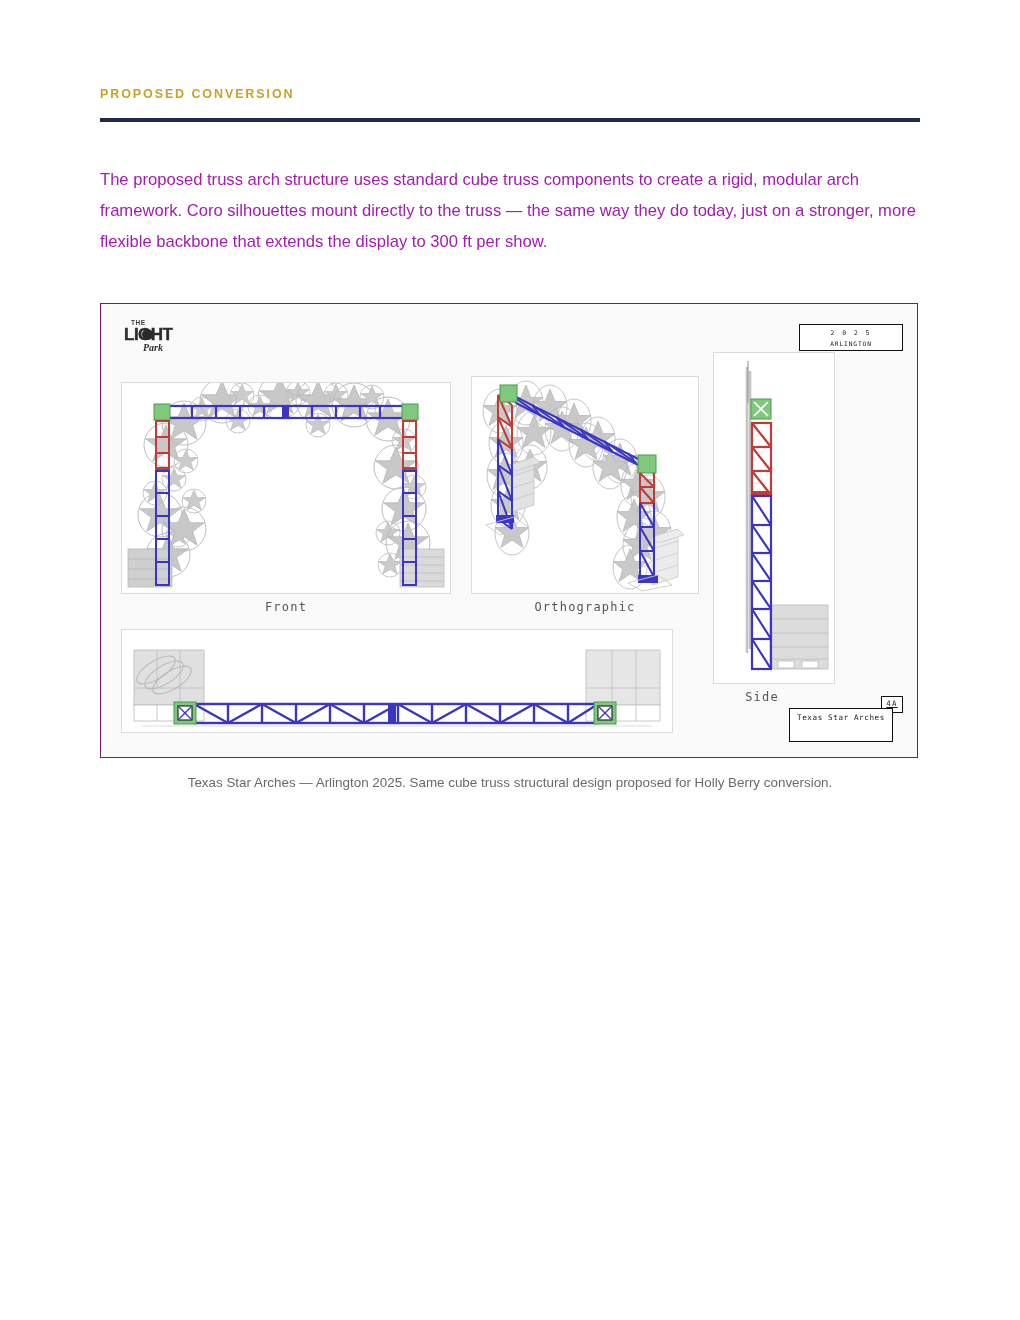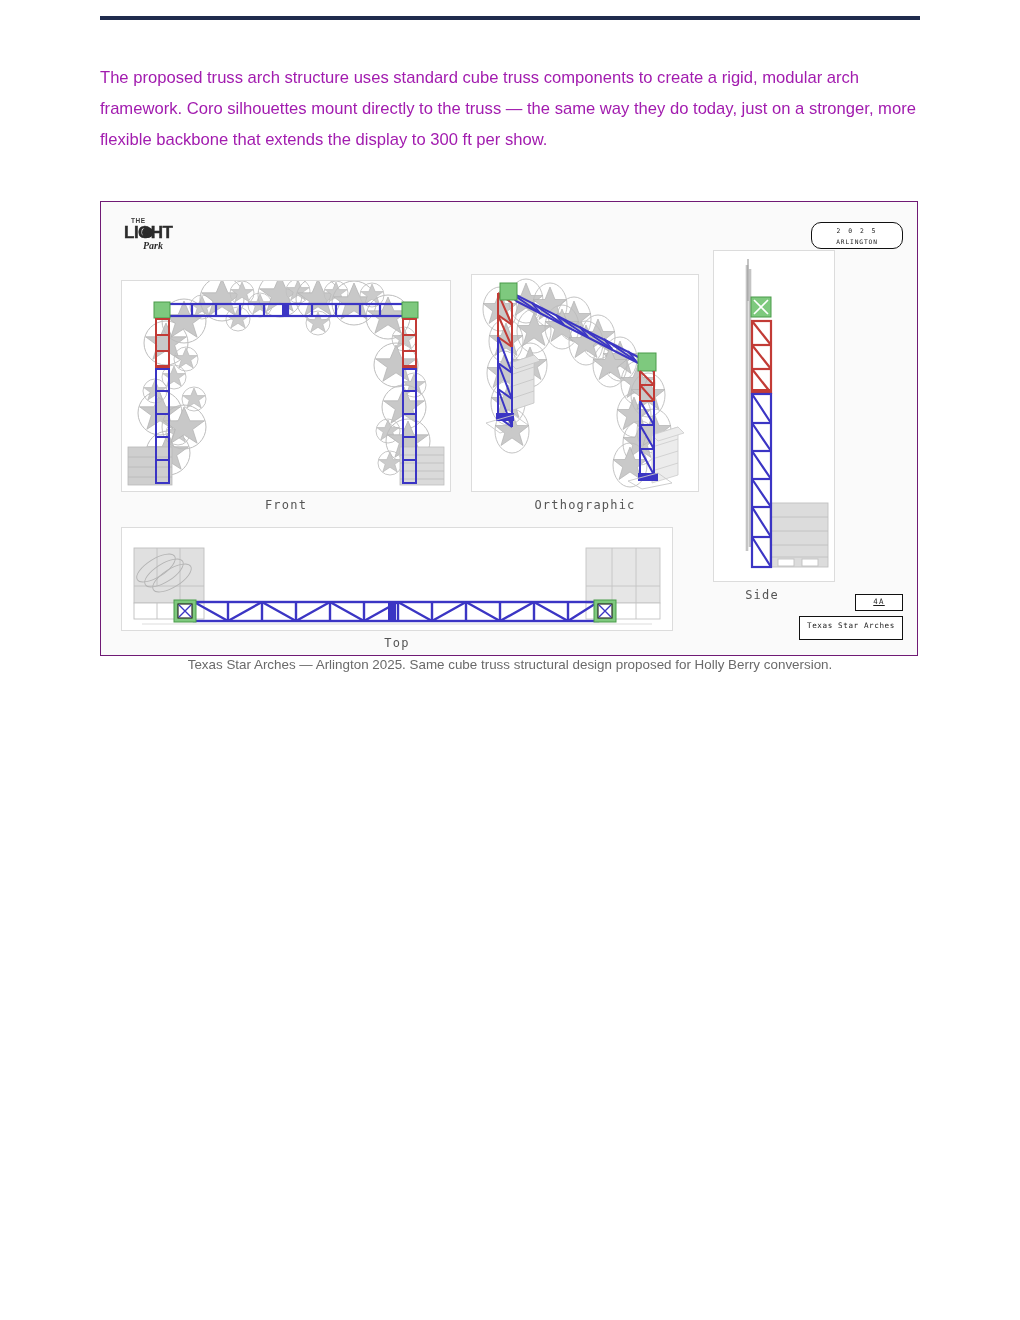--- a/index.html
+++ b/index.html
@@ -70,20 +70,21 @@
   .drawing-panel {
     position: relative;
     width: 818px;
     height: 455px;
     background: #fafafa;
     border: 1px solid #701a75;
     box-sizing: border-box;
     overflow: hidden;
   }
   .figcaption {
+    margin-top: 16px;
     text-align: center;
     font-size: 13.4px;
     color: #6a6a6a;
     line-height: 1.4;
   }
 
   
   .cad-logo {
     position: absolute;
     left: 22px;
@@ -133,50 +134,49 @@
     box-sizing: border-box;
     border: 1.6px solid #111;
     background: #ffffff;
     font-family: "DejaVu Sans Mono", monospace;
     color: #1a1a1a;
     text-align: center;
   }
   .tb-project {
     right: 14px;
     top: 20px;
-    width: 92px;
+    width: 104px;
     height: 27px;
     padding-top: 3px;
-    border-radius: 10px;
   }
   .tb-project .l1 {
     font-size: 6.4px;
     letter-spacing: 2px;
     line-height: 11px;
   }
   .tb-project .l2 {
     font-size: 6.2px;
     letter-spacing: 0.9px;
     line-height: 10px;
   }
   .tb-sheetno {
     right: 14px;
     bottom: 44px;
-    width: 48px;
+    width: 22px;
     height: 17px;
     line-height: 14px;
     font-size: 7.4px;
     letter-spacing: 1.3px;
     text-decoration: underline;
   }
   .tb-sheetname {
-    right: 14px;
+    right: 24px;
     bottom: 15px;
     width: 104px;
-    height: 24px;
+    height: 34px;
     line-height: 18px;
     font-size: 7.6px;
     letter-spacing: 0.6px;
   }
 
   
   .vp {
     position: absolute;
     box-sizing: border-box;
     border: 1px solid #dcdcdc;
@@ -206,20 +206,21 @@
   .s-blue  { stroke: #3b35c4; }
   .s-red   { stroke: #c23b36; }
   .f-green { fill: #7ec97e; }
 </style>
 </head>
 <body>
 
 <div class="page">
   <div class="content">
 
+    <div class="eyebrow">PROPOSED CONVERSION</div>
 
 
     <div class="title-rule"></div>
 
     <p class="intro">The proposed truss arch structure uses standard cube truss components to create a rigid, modular arch framework. Coro silhouettes mount directly to the truss — the same way they do today, just on a stronger, more flexible backbone that extends the display to 300 ft per show.</p>
 
     <figure class="figure" style="margin-left:0;margin-right:0;">
 
       <div class="drawing-panel">
 
@@ -551,21 +552,20 @@
 
             <rect x="472" y="72" width="22" height="22" class="f-green" stroke="#4a9b4a" stroke-width="1"></rect>
             <rect x="476" y="76" width="14" height="14" fill="#ffffff" stroke="#1a1a1a" stroke-width="1.1"></rect>
             <path d="M477,77 L489,89 M489,77 L477,89" stroke="#3b35c4" stroke-width="1.4" fill="none"></path>
 
             <g stroke="#dddddd" stroke-width="1" fill="none">
               <line x1="20" y1="96" x2="530" y2="96"></line>
             </g>
           </svg>
         </div>
-        <div class="vp-label lbl-top">Top</div>
 
       </div>
 
       <figcaption class="figcaption">Texas Star Arches — Arlington 2025. Same cube truss structural design proposed for Holly Berry conversion.</figcaption>
     </figure>
 
   </div>
 </div>
 
 </body></html>

